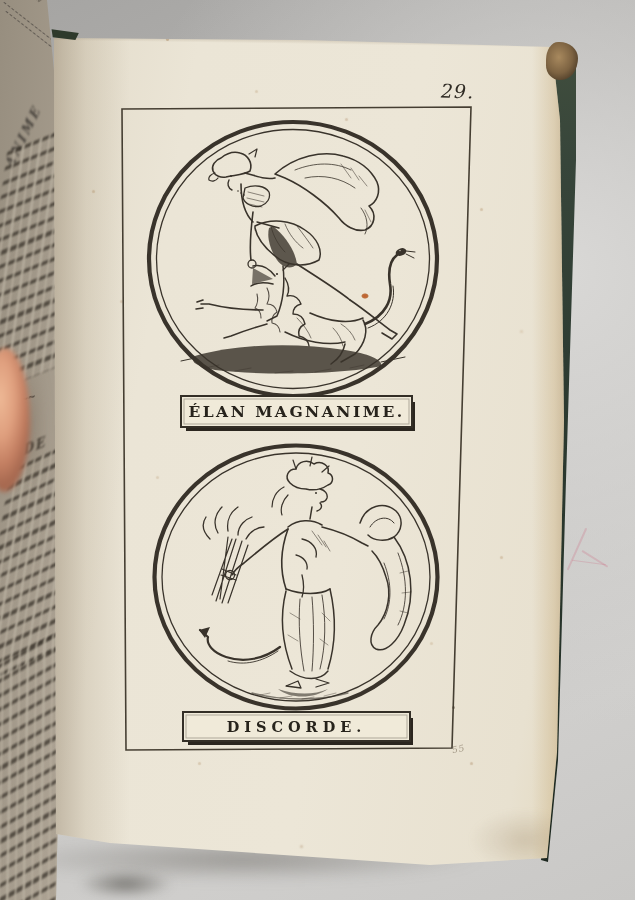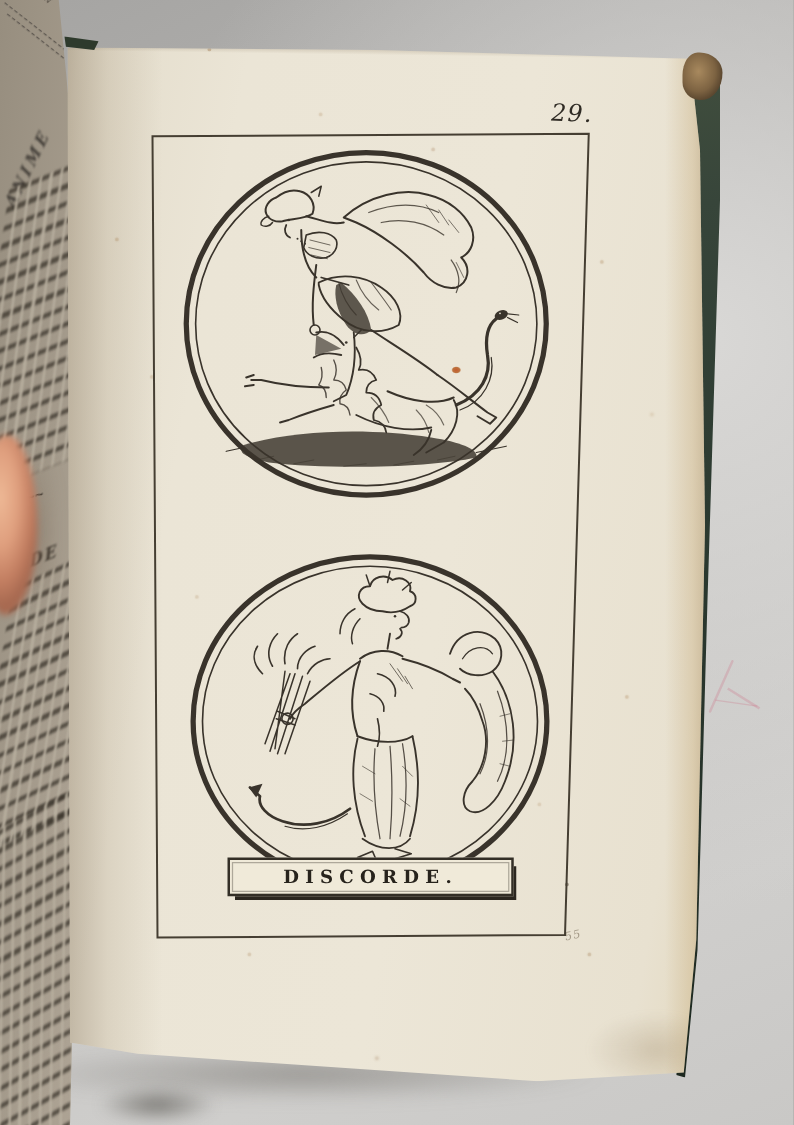--- a/index.html
+++ b/index.html
@@ -71,21 +71,21 @@
       430px 642px 1px rgba(160,115,65,.20),156px 476px 1px rgba(160,115,65,.20),
       345px 118px 1px rgba(150,105,60,.25),452px 706px 0 rgba(80,68,52,.5),
       300px 845px 2px rgba(150,110,70,.30),120px 300px 1px rgba(150,105,60,.22);}
   .pagenum{left:441px;top:80px;font-style:italic;font-size:19px;color:#2f2b24;
       transform:rotate(2deg);letter-spacing:1px;}
   svg.layer{position:absolute;overflow:visible;}
   .caption{box-sizing:border-box;background:#f0ead9;border:2px solid #332e26;
       box-shadow:4px 5px 0 -2px #2b261f, inset 0 0 0 1.5px rgba(240,234,217,1), inset 0 0 0 2.5px rgba(51,46,38,.35);
       display:flex;align-items:center;justify-content:center;color:#27231c;font-weight:700;}
   .cap1{left:180px;top:395px;width:233px;height:33px;font-size:15.5px;letter-spacing:2.5px;}
-  .cap2{left:182px;top:686px;width:229px;height:31px;font-size:14.5px;letter-spacing:5px;}
+  .cap2{left:182px;top:711px;width:229px;height:31px;font-size:14.5px;letter-spacing:5px;}
   .stain{left:361px;top:293px;width:8px;height:6px;border-radius:50%;
       background:radial-gradient(closest-side,#c04d1a,#b8672f 70%,rgba(184,103,47,0));
       filter:blur(.4px);opacity:.9;}
   .pencil{left:452px;top:744px;font-size:9px;font-style:italic;color:rgba(122,110,90,.62);
       transform:rotate(-12deg);letter-spacing:1px;}
 
   
   .binding-right{inset:0;z-index:2;
       clip-path:polygon(551px 47px,576px 60px,576px 160px,566px 480px,558px 760px,548px 862px,
                         541px 860px,549px 748px,555px 420px,551px 120px);
@@ -204,20 +204,23 @@
         <path class="ink" stroke-width="1" d="M261,136 l8,4 M261,133 l9,1"></path>
         <circle cx="255" cy="132.6" r="0.7" fill="#ebe5d6"></circle>
       </g>
       <g>
         <path d="M50,238 C90,226 150,224 200,232 C225,236 238,242 236,248 C200,256 120,258 70,252 C52,248 44,244 50,238 z" fill="rgba(57,51,43,.82)"></path>
         <path class="ink" stroke-width="1" d="M236,244 L260,239 M50,240 L36,243"></path>
         <path class="ink" stroke-width="0.7" opacity=".6" d="M60,250 l14,-3 M90,253 l16,-3 M130,255 l18,-2 M170,254 l16,-3 M205,250 l14,-3"></path>
       </g>
     </svg>
 
+    <div class="abs caption cap1">
+      <span>ÉLAN MAGNANIME.</span>
+    </div>
 
     <svg class="layer" style="left:152px;top:443px" width="288" height="268" viewBox="0 0 288 268">
       <g>
         <ellipse class="ink" cx="144" cy="134" rx="141.5" ry="131.5" stroke-width="4.2"></ellipse>
         <ellipse class="ink" cx="144" cy="134" rx="134" ry="124" stroke-width="1.3"></ellipse>
       </g>
       <g>
         <path class="ink" stroke-width="1.5" d="M138,40 c-6,-6 -2,-14 6,-14 c2,-8 12,-10 18,-5 c8,-4 16,2 14,9 c6,2 6,10 0,12 c-6,4 -14,6 -22,4 c-7,0 -13,-3 -16,-6 z"></path>
         <path class="ink" stroke-width="1.2" d="M144,26 l-3,-9 M158,23 l2,-9 M170,29 l7,-6 M132,44 c-8,4 -12,12 -12,20 M136,52 c-6,6 -8,14 -6,20"></path>
         <path class="ink" stroke-width="1.4" d="M168,46 c5,1 8,5 7,9 c-1,3 -4,4 -6,4 M168,60 c3,3 1,7 -3,8"></path>

